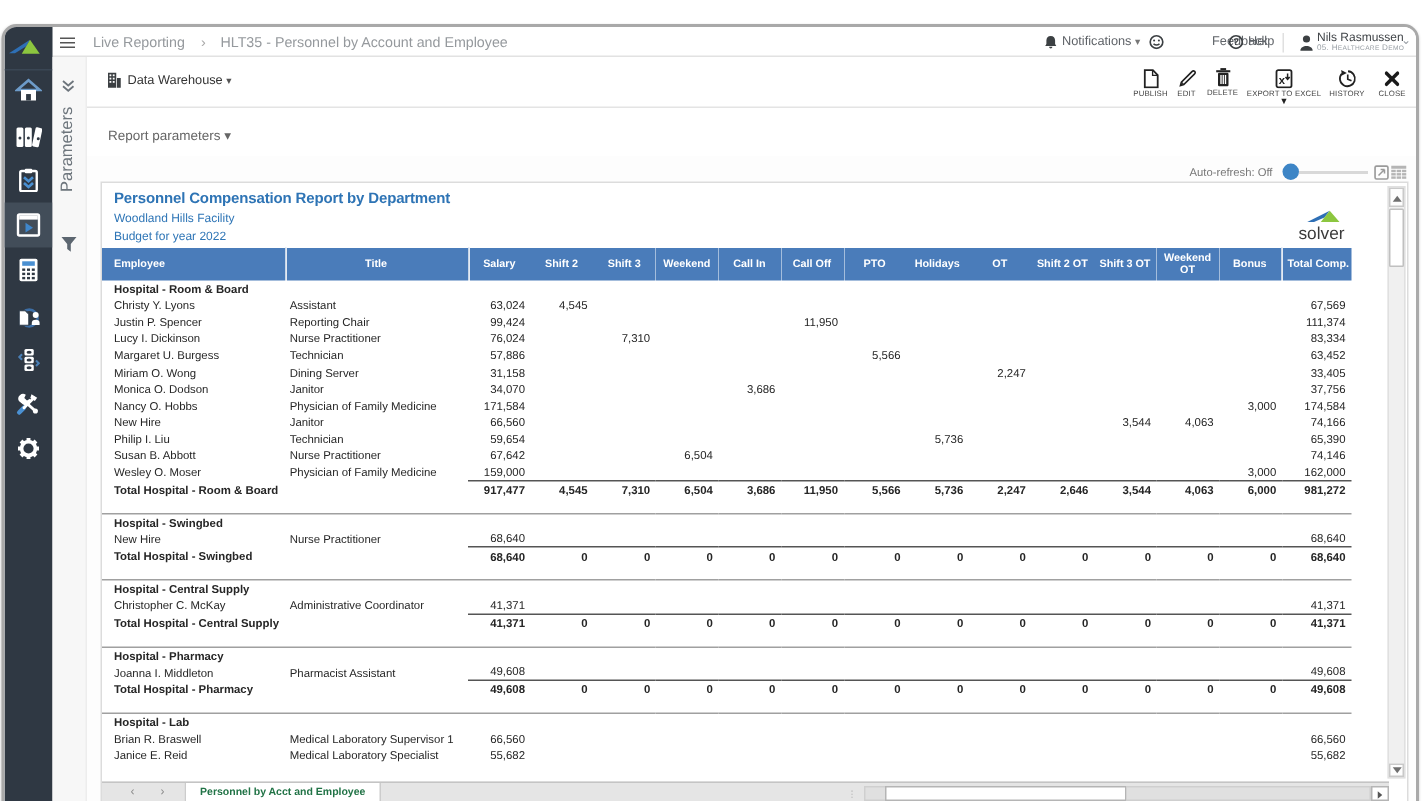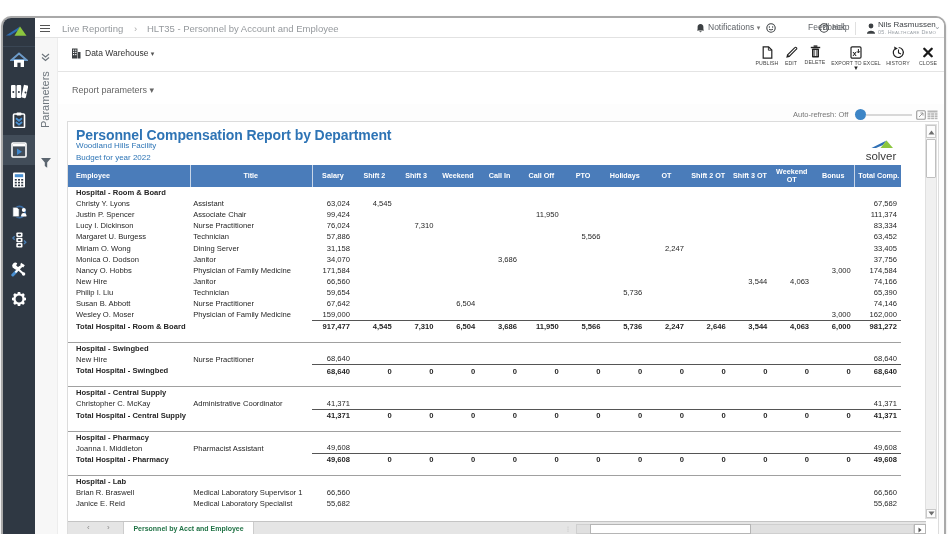--- a/index.html
+++ b/index.html
@@ -22,21 +22,21 @@
 #toolbar { position:absolute; left:0; top:0; right:0; height:34px; background:#fff; border-bottom:1px solid #e4e4e4; }
 #dwh { position:absolute; left:27px; top:10px; font-size:8.5px; color:#333; }
 .ticon { position:absolute; text-align:center; color:#444; }
 .ticon .ic { height:13px; }
 .ticon .lb { font-size:5.2px; color:#444; margin-top:0.5px; letter-spacing:0.1px;}
 #rparams { position:absolute; left:0; top:34px; right:0; height:32px; background:#fff; }
 #rparams span { position:absolute; left:14px; top:13px; font-size:9px; color:#666; }
 #autorow { position:absolute; right:0; top:67px; height:20px; left:0; }
 
 #card { position:absolute; left:9px; top:83px; width:872px; height:415px; background:#fff; border:1px solid #dcdcdc; }
-#rtitle { position:absolute; left:8px; top:5px; color:#2e74b5; font-weight:bold; font-size:14px; letter-spacing:-0.1px;text-align:right; }
+#rtitle { position:absolute; left:8px; top:5px; color:#2e74b5; font-weight:bold; font-size:10px; letter-spacing:-0.1px;text-align:right; }
 #rsub1 { position:absolute; left:8px; top:18.5px; color:#2e75b6; font-size:8px; }
 #rsub2 { position:absolute; left:8px; top:30.5px; color:#2e75b6; font-size:8px; }
 #slogo { position:absolute; left:794px; top:13px; }
 #hsb { position:absolute; left:520px; top:2px; width:338px; height:10px; background:#e0e0e0; border:1px solid #cfcfcf; }
 
 #grid { position:absolute; left:0px; top:43px; width:833px; }
 table { border-collapse:collapse; table-layout:fixed; width:833px; }
 td { font-size:7.6px; color:#262626; padding:0 4px 0 3px; white-space:nowrap; overflow:hidden; height:11.12px; vertical-align:middle; }
 tr { height:11.12px; }
 thead td { background:#4a7cba; color:#fff; font-weight:bold; font-size:7.2px; text-align:center; height:22px; line-height:8px; }
@@ -370,21 +370,21 @@
                 <td class="num"></td>
                 <td class="num"></td>
                 <td class="num"></td>
                 <td class="num"></td>
                 <td class="num"></td>
                 <td class="num"></td>
                 <td class="num">67,569</td>
               </tr>
             <tr>
                 <td class="ecell">Justin P. Spencer</td>
-                <td>Associate Chair</td>
+                <td>Reporting Chair</td>
                 <td class="num">99,424</td>
                 <td class="num"></td>
                 <td class="num"></td>
                 <td class="num"></td>
                 <td class="num"></td>
                 <td class="num">11,950</td>
                 <td class="num"></td>
                 <td class="num"></td>
                 <td class="num"></td>
                 <td class="num"></td>

